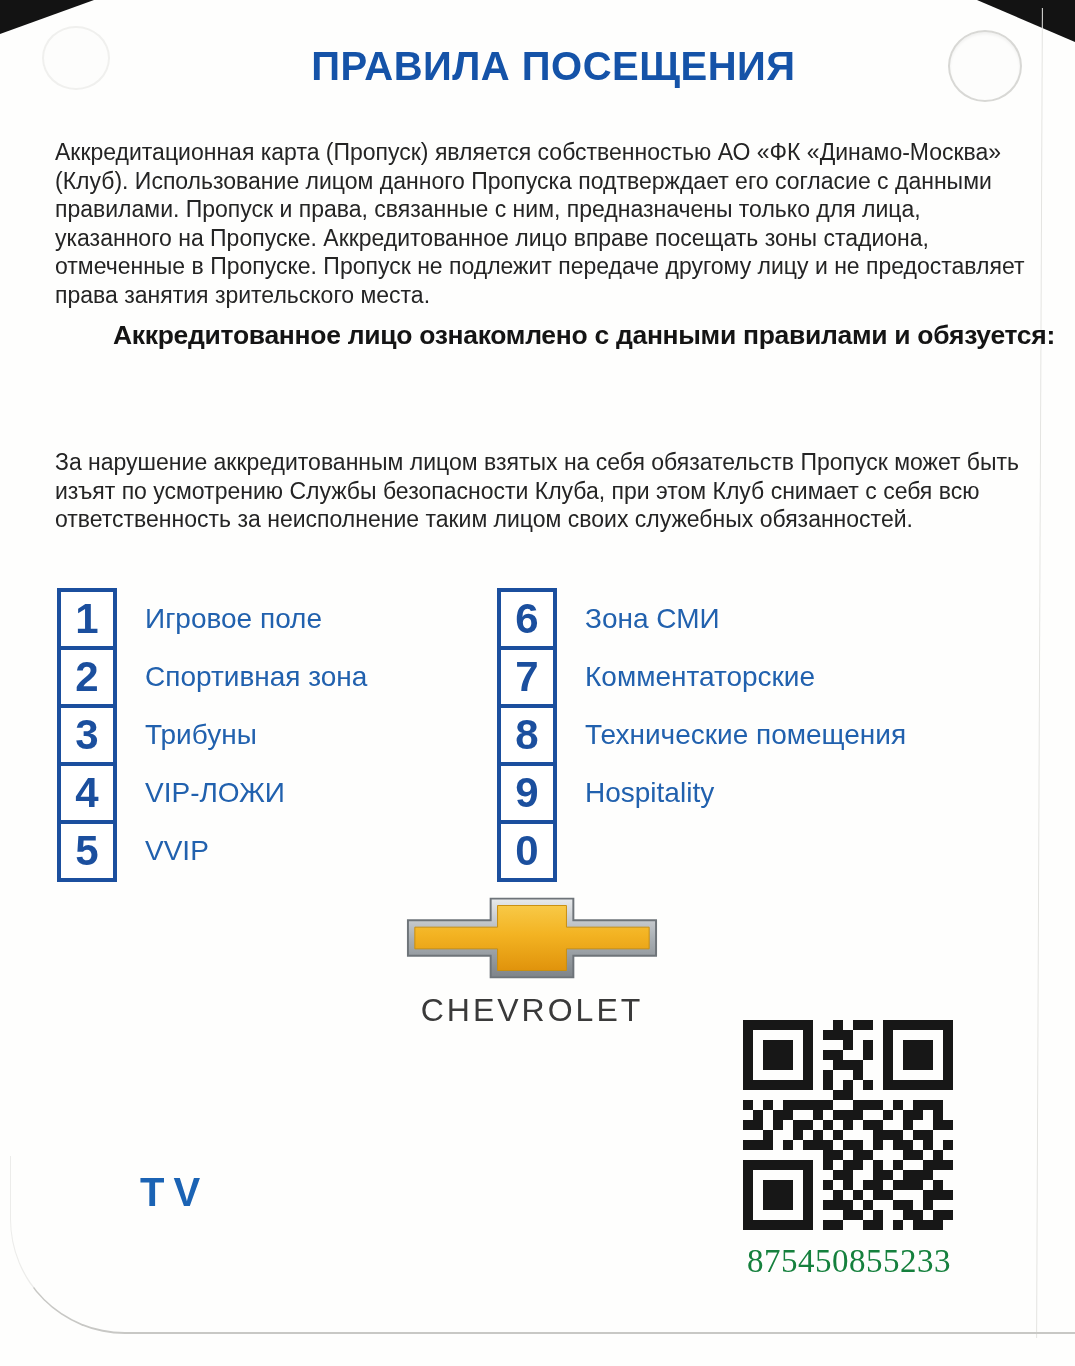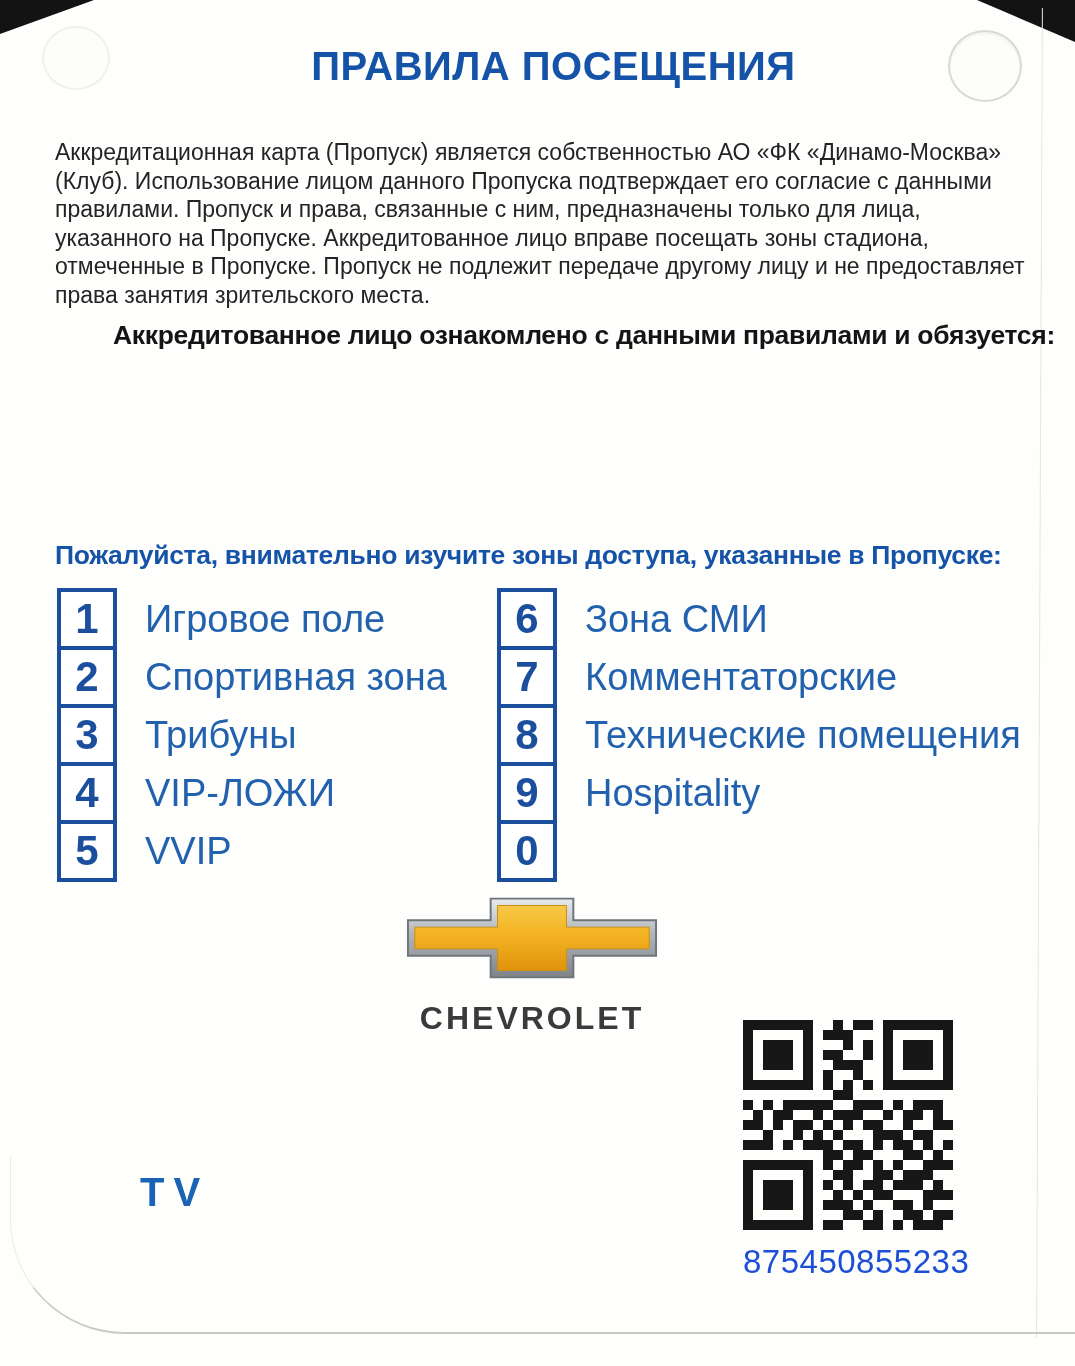--- a/index.html
+++ b/index.html
@@ -35,33 +35,33 @@
   .h-zones{position:absolute;top:540px;left:55px;width:1000px;font-size:26.5px;
     font-weight:bold;color:#1553a8;white-space:nowrap;letter-spacing:-.3px;}
   .zones-col{position:absolute;top:588px;}
   .zones-left{left:57px;}
   .zones-right{left:497px;}
   .zone-row{display:flex;align-items:center;height:62px;}
   .zone-row:not(:first-child){margin-top:-4px;}
   .zone-box{box-sizing:border-box;width:60px;height:62px;border:4px solid #1b4f9e;
     background:#fff;display:flex;align-items:center;justify-content:center;
     font-size:42px;font-weight:bold;color:#1b4f9e;flex:0 0 auto;}
-  .zone-label{margin-left:28px;font-size:38px;color:#2161ae;white-space:nowrap;}
+  .zone-label{margin-left:28px;font-size:28px;color:#2161ae;white-space:nowrap;}
   
   .chevy{position:absolute;top:892px;left:0;width:1064px;
     display:flex;flex-direction:column;align-items:center;}
-  .chevy-word{margin-top:16px;font-size:32px;font-weight:bold;
+  .chevy-word{margin-top:8px;font-size:32px;font-weight:normal;
     letter-spacing:3px;color:#3a3a3a;}
   
   .qr-block{position:absolute;left:743px;top:1020px;width:212px;text-align:center;}
   .qr{width:210px;height:210px;display:grid;
     grid-template-columns:repeat(21,1fr);grid-template-rows:repeat(21,1fr);}
   .qr div{background:transparent;}
   .qr div.m{background:#171717;}
-  .qr-num{margin-top:13px;font-size:33px;color:#1d4ed8;letter-spacing:.5px;white-space:nowrap;}
+  .qr-num{margin-top:13px;font-size:33px;color:#15803d;letter-spacing:.5px;white-space:nowrap;font-family:Liberation Serif, serif;}
   
   .tv{position:absolute;left:140px;top:1170px;font-size:40px;font-weight:bold;
     color:#1b63b4;letter-spacing:9px;}
 </style>
 </head>
 <body>
 
 <div id="card">
 
   <div class="corner-tl"></div>
@@ -70,22 +70,22 @@
   <div class="hole hole-right"></div>
   <div class="edge-right"></div>
   <div class="edge-bottom"></div>
 
   <div class="title">ПРАВИЛА ПОСЕЩЕНИЯ</div>
 
   <div class="para p1">Аккредитационная карта (Пропуск) является собственностью АО «ФК «Динамо-Москва» (Клуб). Использование лицом данного Пропуска подтверждает его согласие с данными правилами. Пропуск и права, связанные с ним, предназначены только для лица, указанного на Пропуске. Аккредитованное лицо вправе посещать зоны стадиона, отмеченные в Пропуске. Пропуск не подлежит передаче другому лицу и не предоставляет права занятия зрительского места.</div>
 
   <div class="h-oblig">Аккредитованное лицо ознакомлено с данными правилами и обязуется:</div>
 
-
-  <div class="h-zones">Пожалуйста, внимательно изучите зоны доступа, указанные в Пропуске:</div>
+  <div class="para p2">За нарушение аккредитованным лицом взятых на себя обязательств Пропуск может быть изъят по усмотрению Службы безопасности Клуба, при этом Клуб снимает с себя всю ответственность за неисполнение таким лицом своих служебных обязанностей.</div>
+
 
   <div class="zones-col zones-left">
     <div class="zone-row">
       <div class="zone-box">1</div>
       <div class="zone-label">Игровое поле</div>
     </div>
     <div class="zone-row">
       <div class="zone-box">2</div>
       <div class="zone-label">Спортивная зона</div>
     </div>

